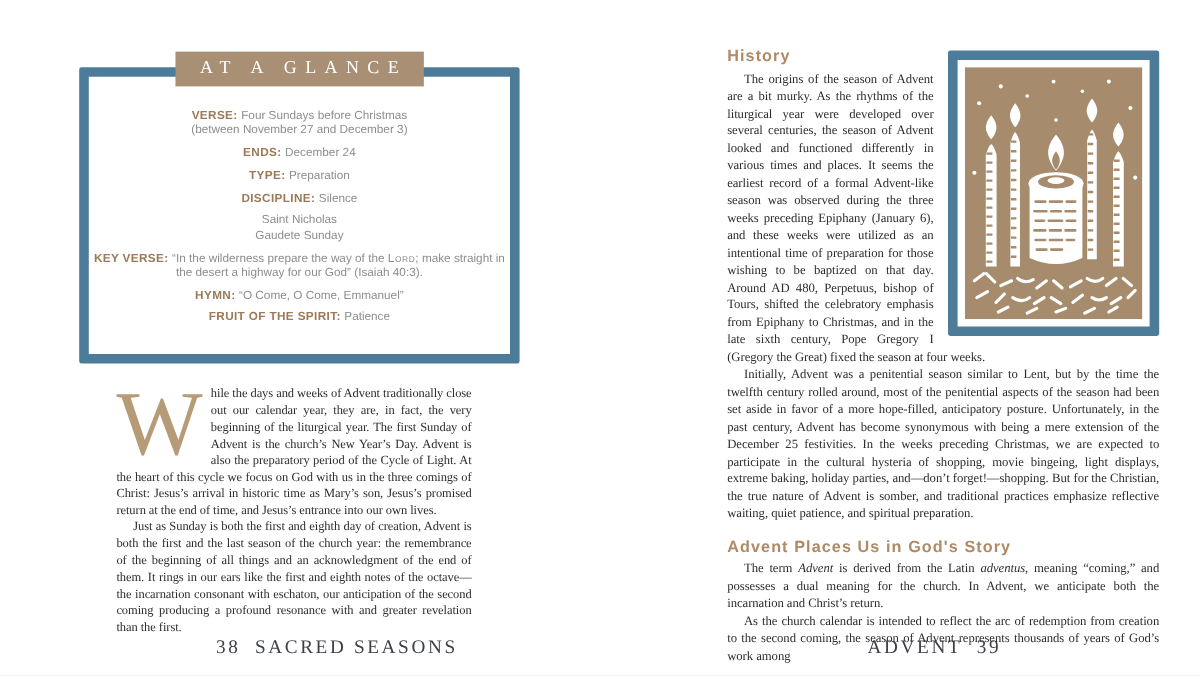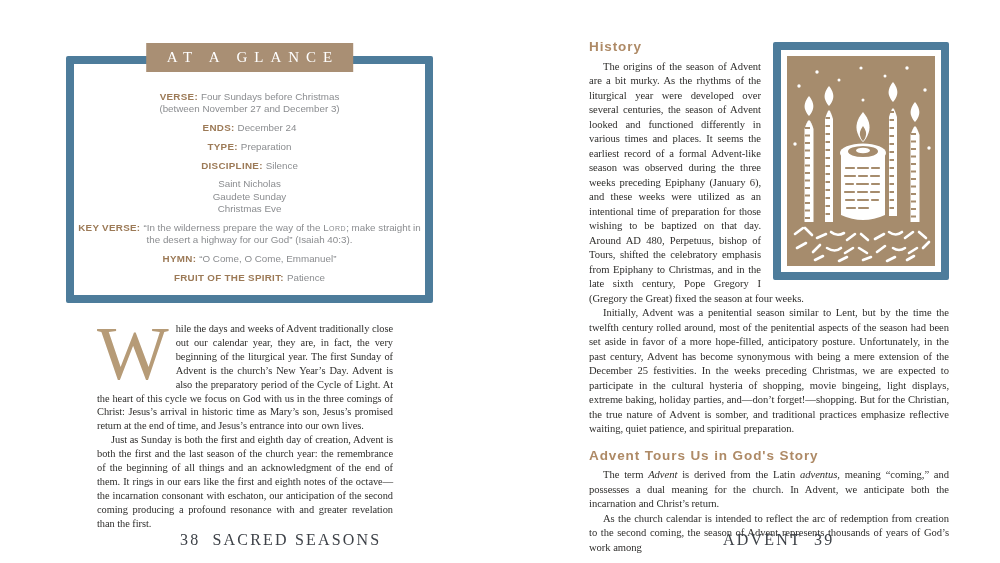--- a/index.html
+++ b/index.html
@@ -43,21 +43,21 @@
     position:absolute;top:531px;
     font-family:"Liberation Serif",serif;font-size:16px;letter-spacing:2.2px;
     color:#3d4147;white-space:nowrap;
   }
   .footer-left{left:180px;}
   .footer-right{left:723px;}
   .page-footer .pnum{margin-right:12px;}
   .footer-right .pnum{margin-right:0;margin-left:12px;}
   
   .article{
-    position:absolute;left:589px;top:40px;width:360px;
+    position:absolute;left:606px;top:40px;width:360px;
     font-size:10.6px;line-height:14.5px;text-align:justify;letter-spacing:-0.05px;
   }
   .article h2{
     font-family:"Liberation Sans",sans-serif;font-size:13.5px;font-weight:bold;
     color:#ae8a66;letter-spacing:.9px;margin:12px 0 5px 0;text-align:left;
   }
   .article h2.first{margin-top:0;}
   .article p{margin:0;text-indent:14px;}
   .illustration{
     float:right;width:176px;height:238px;box-sizing:border-box;
@@ -83,21 +83,20 @@
 
         <p class="fact"><span class="flabel">ENDS:</span><span>December 24</span></p>
 
         <p class="fact"><span class="flabel">TYPE:</span><span>Preparation</span></p>
 
         <p class="fact"><span class="flabel">DISCIPLINE:</span><span>Silence</span></p>
 
         <p class="fact">
           <span class="fline">Saint Nicholas</span>
           <span class="fline">Gaudete Sunday</span>
-          <span class="fline">Christmas Eve</span>
         </p>
 
         <p class="fact wide"><span class="flabel">KEY VERSE:</span><span>“In the wilderness prepare the way of the </span><span class="smallcaps">Lord</span><span>; make straight in the desert a highway for our God” (Isaiah 40:3).</span></p>
 
         <p class="fact"><span class="flabel">HYMN:</span><span>“O Come, O Come, Emmanuel”</span></p>
 
         <p class="fact wide"><span class="flabel">FRUIT OF THE SPIRIT:</span><span>Patience</span></p>
 
       </div>
     </section>
@@ -197,21 +196,21 @@
               <path d="M100 205 l8 -4"></path>
               <path d="M120 204 l7 -4"></path>
           </g>
         </svg>
       </figure>
 
       <h2 class="first">History</h2>
       <p>The origins of the season of Advent are a bit murky. As the rhythms of the liturgical year were developed over several centuries, the season of Advent looked and functioned differently in various times and places. It seems the earliest record of a formal Advent-like season was observed during the three weeks preceding Epiphany (January 6), and these weeks were utilized as an intentional time of preparation for those wishing to be baptized on that day. Around AD 480, Perpetuus, bishop of Tours, shifted the celebratory emphasis from Epiphany to Christmas, and in the late sixth century, Pope Gregory I (Gregory the Great) fixed the season at four weeks.</p>
       <p>Initially, Advent was a penitential season similar to Lent, but by the time the twelfth century rolled around, most of the penitential aspects of the season had been set aside in favor of a more hope-filled, anticipatory posture. Unfortunately, in the past century, Advent has become synonymous with being a mere extension of the December 25 festivities. In the weeks preceding Christmas, we are expected to participate in the cultural hysteria of shopping, movie bingeing, light displays, extreme baking, holiday parties, and—don’t forget!—shopping. But for the Christian, the true nature of Advent is somber, and traditional practices emphasize reflective waiting, quiet patience, and spiritual preparation.</p>
 
-      <h2>Advent Tours Us in God's Story</h2>
+      <h2>Advent Places Us in God's Story</h2>
       <p><span>The term </span><span class="ital">Advent</span><span> is derived from the Latin </span><span class="ital">adventus</span><span>, meaning “coming,” and possesses a dual meaning for the church. In Advent, we anticipate both the incarnation and Christ’s return.</span></p>
       <p>As the church calendar is intended to reflect the arc of redemption from creation to the second coming, the season of Advent represents thousands of years of God’s work among</p>
     </div>
 
     <div class="page-footer footer-right">
       <span>ADVENT</span><span class="pnum">39</span>
     </div>
   </div>
 
 </div>

